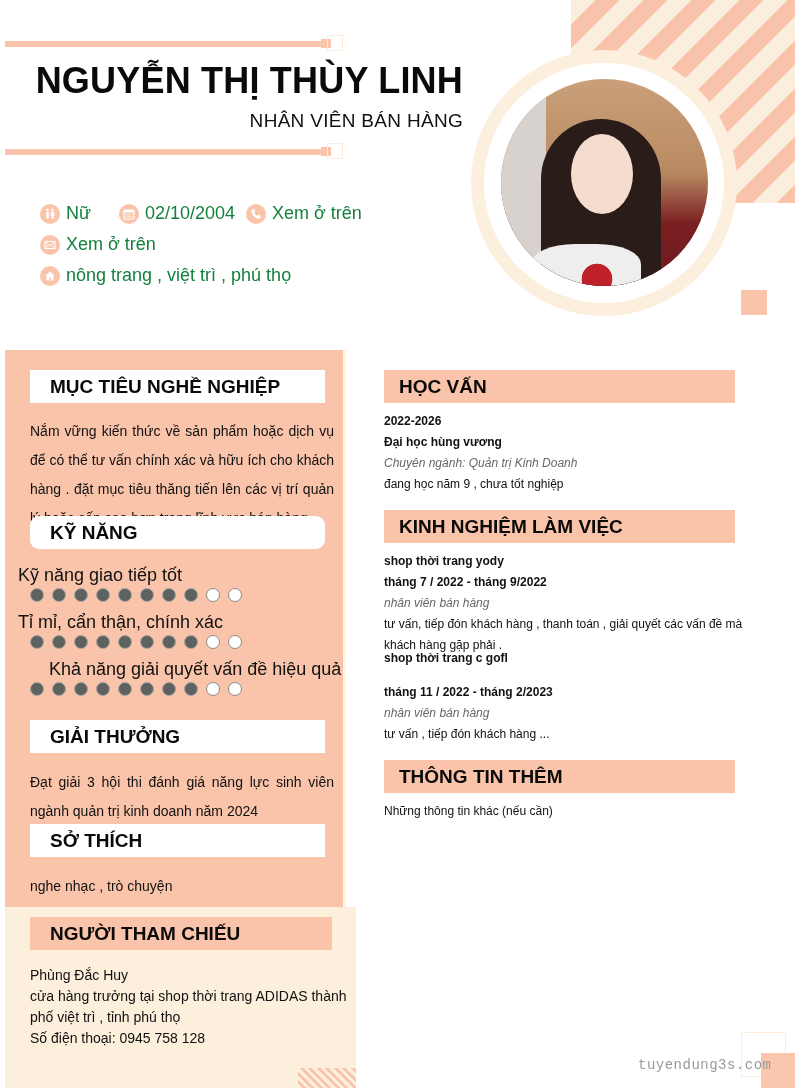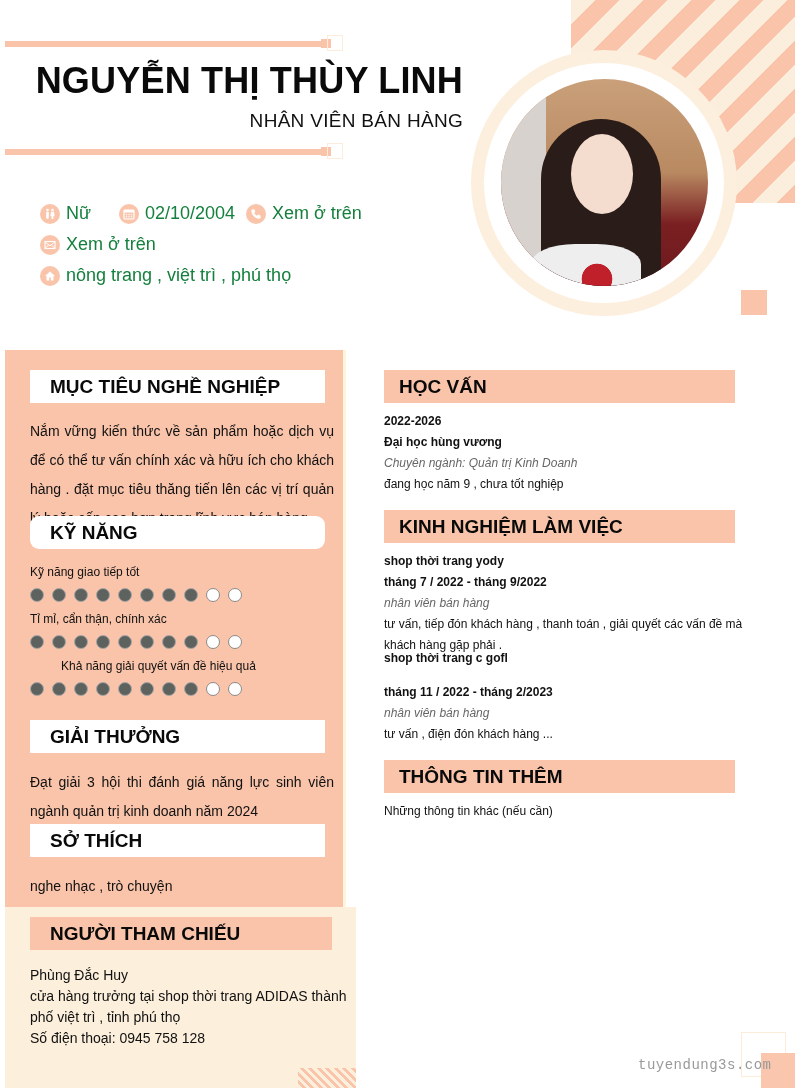--- a/index.html
+++ b/index.html
@@ -31,21 +31,21 @@
   
   .contact-item { position: absolute; display: flex; align-items: center; font-size: 18px; color: #15803d; white-space: nowrap; }
   .cicon { width: 20px; height: 20px; border-radius: 50%; background: #fac4aa; margin-right: 6px; display: inline-flex; align-items: center; justify-content: center; }
   .cicon svg { width: 12px; height: 12px; }
 
   
   .left-panel { position: absolute; left: 5px; top: 350px; width: 341px; height: 557px; background: #fac4aa; border-right: 3px solid #fdf5dc; }
   .sec-head-white { position: absolute; left: 30px; width: 295px; height: 33px; background: #ffffff; padding-left: 20px; font-size: 19px; font-weight: bold; line-height: 33px; color: #0a0a0a; }
   .sec-head-peach { position: absolute; width: 351px; height: 33px; background: #fac4aa; padding-left: 15px; font-size: 19px; font-weight: bold; line-height: 33px; color: #0a0a0a; }
   .para { position: absolute; left: 30px; width: 304px; font-size: 14px; line-height: 29px; color: #111; text-align: justify; }
-  .skill-label { position: absolute; left: 30px; font-size: 12px; color: #111; }
+  .skill-label { position: absolute; left: 18px; font-size: 18px; color: #111; }
   .dots { position: absolute; left: 30px; display: flex; gap: 8px; }
   .dot { width: 14px; height: 14px; border-radius: 50%; background: #5e625f; border: 1.5px solid #a5a5a5; }
   .dot.empty { background: #ffffff; border-color: #8a8a8a; }
 
   .ref-panel { position: absolute; left: 5px; top: 907px; width: 351px; height: 181px; background: #fcefdc; }
   .ref-stripes { position: absolute; left: 298px; top: 1068px; width: 58px; height: 20px;
     background: repeating-linear-gradient(45deg, #fcefdc 0 3px, #fac4aa 3px 6px); }
   .ref-line { position: absolute; left: 30px; font-size: 14px; line-height: 21px; color: #111; white-space: nowrap; }
 
   
@@ -207,20 +207,20 @@
 
 <div class="sec-head-peach" style="left:384px; top:510px;">KINH NGHIỆM LÀM VIỆC</div>
 <div class="r-text r-bold" style="top:551px;">shop thời trang yody</div>
 <div class="r-text r-bold" style="top:572px;">tháng 7 / 2022 - tháng 9/2022</div>
 <div class="r-text r-ital" style="top:593px;">nhân viên bán hàng</div>
 <div class="r-text r-wrap" style="top:614px;">tư vấn, tiếp đón khách hàng , thanh toán , giải quyết các vấn đề mà khách hàng gặp phải .</div>
 
 <div class="r-text r-bold" style="top:648px;">shop thời trang c gofl</div>
 <div class="r-text r-bold" style="top:682px;">tháng 11 / 2022 - tháng 2/2023</div>
 <div class="r-text r-ital" style="top:703px;">nhân viên bán hàng</div>
-<div class="r-text" style="top:724px;">tư vấn , điện đón khách hàng ...</div>
+<div class="r-text" style="top:724px;">tư vấn , tiếp đón khách hàng ...</div>
 
 <div class="sec-head-peach" style="left:384px; top:760px;">THÔNG TIN THÊM</div>
 <div class="r-text" style="top:801px;">Những thông tin khác (nếu cần)</div>
 
 <div class="wm-box"></div>
 <div class="wm-fill"></div>
 <div class="watermark">tuyendung3s.com</div>
 
 </body></html>

